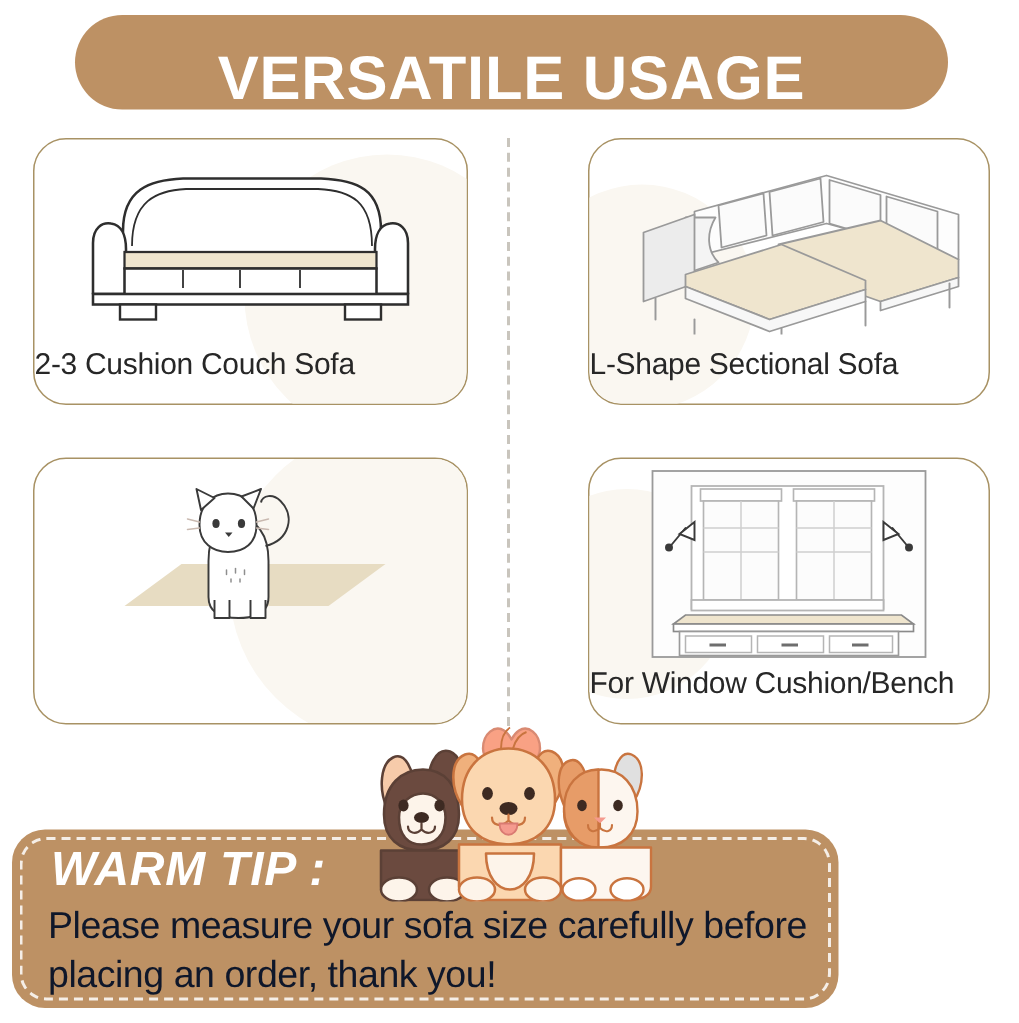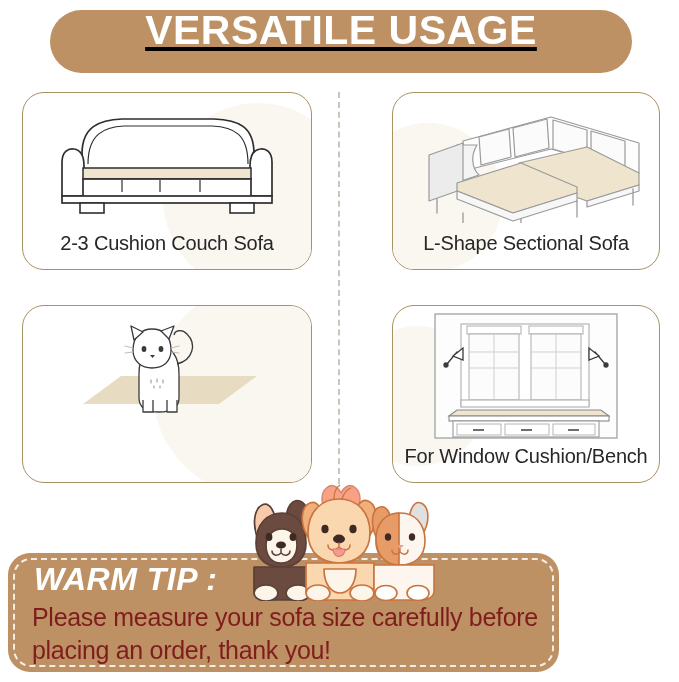--- a/index.html
+++ b/index.html
@@ -11,21 +11,21 @@
   }
   .page { position: relative; width: 679px; height: 682px; background: #fff; }
 
   
   .header-pill {
     position: absolute;
     left: 50px; top: 10px;
     width: 582px; height: 63px;
     background: #bd9164;
     border-radius: 32px;
-    display: flex; align-items: flex-start; justify-content: center; text-decoration: underline;
+    display: flex; align-items: flex-end; justify-content: center;
   }
   .header-title {
     color: #ffffff;
     font-size: 41px;
     font-weight: bold;
     letter-spacing: 0.5px;
     font-family: "Liberation Sans", sans-serif;
     white-space: nowrap;
     line-height: 1;
   }
@@ -51,21 +51,21 @@
     border-radius: 50%;
     background: #faf7f1;
     pointer-events: none;
   }
   .card-art {
     position: absolute; left: 0; right: 0; top: 0;
     display: flex; align-items: center; justify-content: center;
   }
   .card-label {
     position: absolute; left: 0; right: 0; bottom: 14px;
-    text-align: center;
+    text-align: left;
     color: #272727;
     font-size: 20px;
     font-family: "Liberation Sans", sans-serif;
     font-weight: 400;
     letter-spacing: -0.2px;
     white-space: nowrap;
   }
 
   #card-sofa   { left: 22px;  top: 92px;  width: 290px; height: 178px; }
   #card-lshape { left: 392px; top: 92px;  width: 268px; height: 178px; padding-left: 28px; }
@@ -104,21 +104,21 @@
     font-size: 32px;
     font-weight: bold;
     font-style: italic;
     letter-spacing: 0.5px;
     white-space: nowrap;
   }
   .warm-tip-body {
     position: absolute;
     left: 24px; top: 48px;
     width: 620px;
-    color: #7f1d1d;
+    color: #0f172a;
     font-size: 25px;
     line-height: 33px;
     font-weight: 400;
     letter-spacing: -0.3px;
   }
   .warm-tip-body span { display: block; }
 </style>
 </head>
 <body>
 

